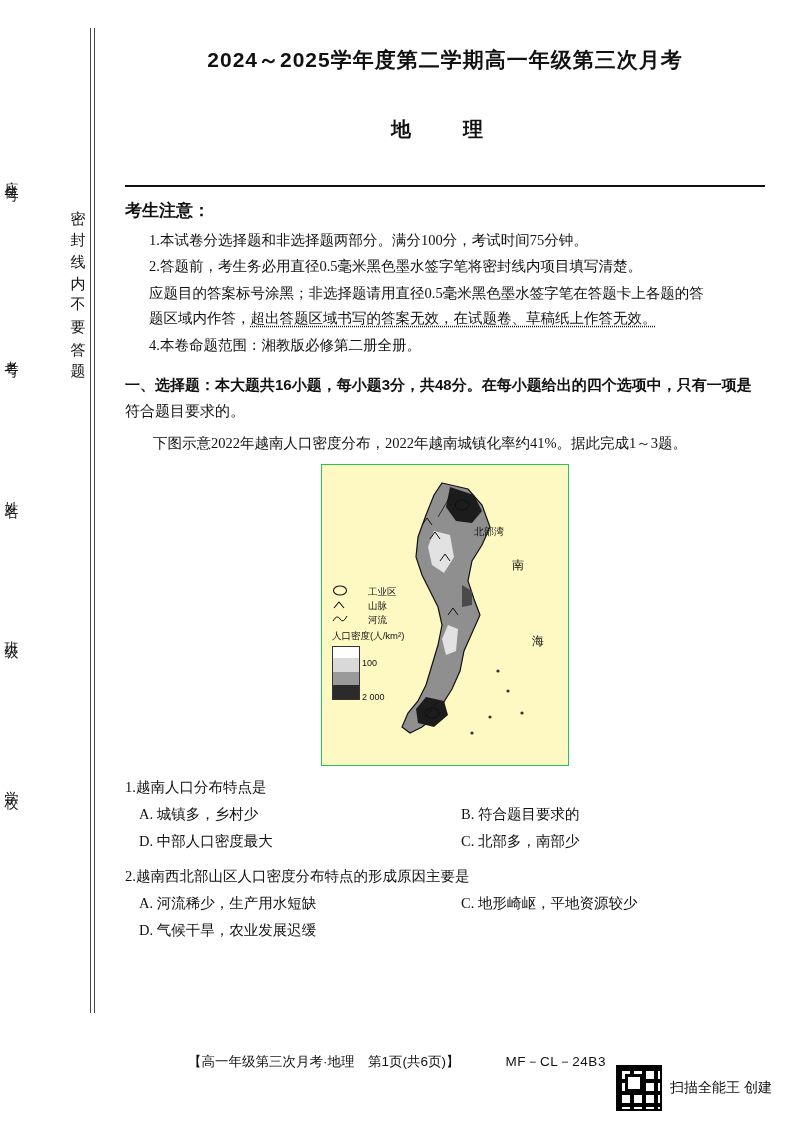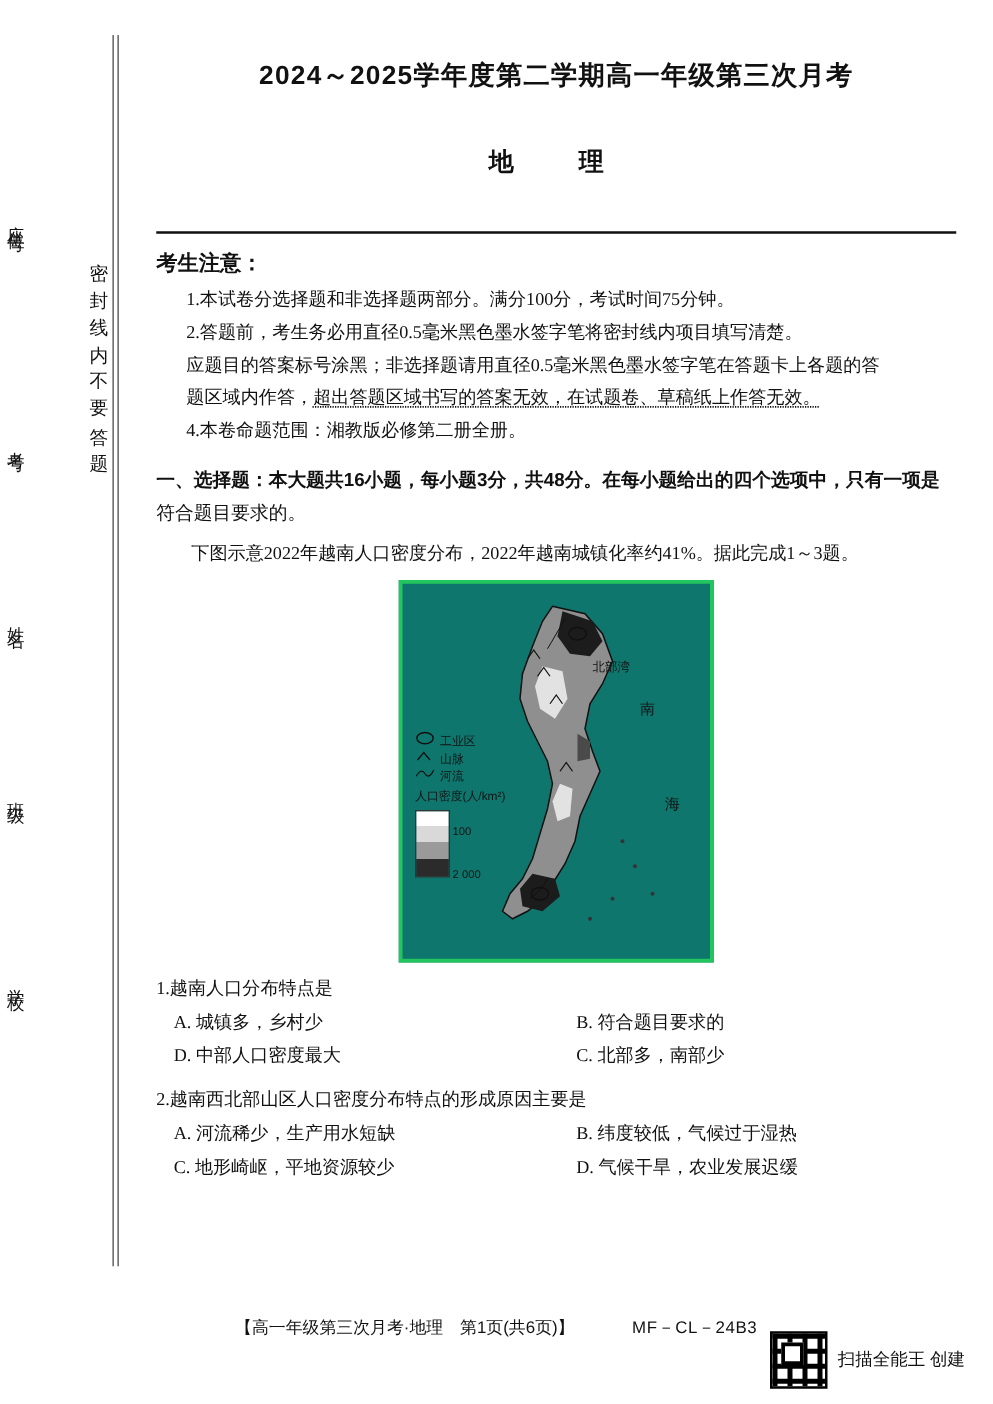--- a/index.html
+++ b/index.html
@@ -138,40 +138,40 @@
     font-size: 14.5px;
     line-height: 1.8;
     text-indent: 28px;
     margin-top: 6px;
   }
 
   
   .figure {
     width: 246px;
     height: 300px;
-    border: 3px solid #22c55e;
+    border: 1px solid #22c55e;
     margin: 8px auto 0 auto;
     position: relative;
-    background: #0f766e;
+    background: #fef9c3;
     overflow: hidden;
   }
   .fig-label {
     position: absolute;
     font-size: 10px;
     font-family: "Liberation Sans", "DejaVu Sans", sans-serif;
   }
   .legend {
     position: absolute;
     left: 10px;
     top: 120px;
     font-size: 9.5px;
     line-height: 14px;
     font-family: "Liberation Sans", "DejaVu Sans", sans-serif;
   }
-  .legend .row { display: flex; align-items: flex-end; gap: 4px; height: 14px;}
+  .legend .row { display: flex; align-items: flex-start; gap: 20px; height: 14px;}
   .legend .sym { width: 16px; text-align: center; }
   .scalebar {
     margin-top: 3px;
     width: 26px;
     height: 52px;
     border: 1px solid #333;
     background: linear-gradient(to bottom, #ffffff 0%, #ffffff 22%, #d9d9d9 22%, #d9d9d9 48%, #9a9a9a 48%, #9a9a9a 74%, #2b2b2b 74%, #2b2b2b 100%);
   }
   .scale-wrap { position: relative; width: 70px; }
   .scale-tick {
@@ -348,21 +348,20 @@
       <div class="opt">B. 符合题目要求的</div>
       <div class="opt">D. 中部人口密度最大</div>
       <div class="opt">C. 北部多，南部少</div>
     </div>
   </div>
 
   <div class="q">
     <span class="qtext"><span>2.</span><span>越南西北部山区人口密度分布特点的形成原因主要是</span></span>
     <div class="opts">
       <div class="opt">A. 河流稀少，生产用水短缺</div>
-      <div class="opt">B. 纬度较低，气候过于湿热</div>
       <div class="opt">C. 地形崎岖，平地资源较少</div>
       <div class="opt">D. 气候干旱，农业发展迟缓</div>
     </div>
   </div>
 
 </div>
 
 <div class="footer">
   <span>【高一年级第三次月考·地理　第1页(共6页)】</span><span class="code">MF－CL－24B3</span>
 </div>

